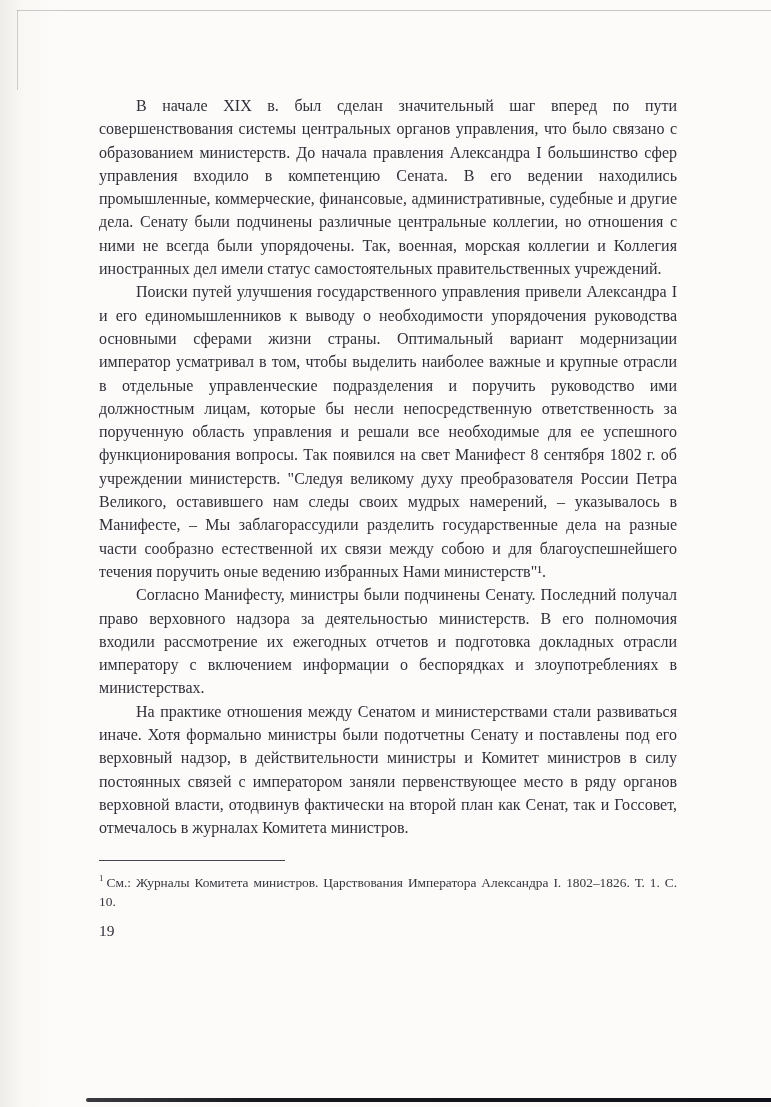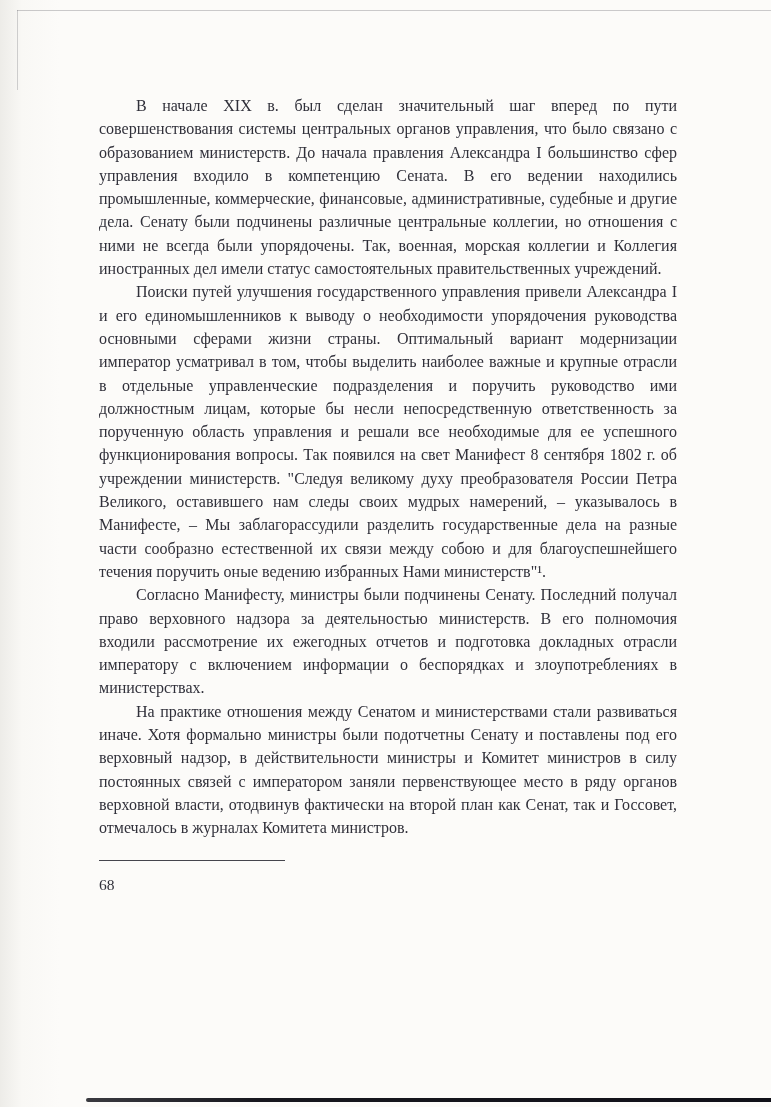--- a/index.html
+++ b/index.html
@@ -91,18 +91,19 @@
   <div class="edge-left"></div>
 
   <main class="text-block">
     <p class="para">В начале XIX в. был сделан значительный шаг вперед по пути совершенствования системы центральных органов управления, что было связано с образованием министерств. До начала правления Александра I большинство сфер управления входило в компетенцию Сената. В его ведении находились промышленные, коммерческие, финансовые, административные, судебные и другие дела. Сенату были подчинены различные центральные коллегии, но отношения с ними не всегда были упорядочены. Так, военная, морская коллегии и Коллегия иностранных дел имели статус самостоятельных правительственных учреждений.</p>
     <p class="para">Поиски путей улучшения государственного управления привели Александра I и его единомышленников к выводу о необходимости упорядочения руководства основными сферами жизни страны. Оптимальный вариант модернизации император усматривал в том, чтобы выделить наиболее важные и крупные отрасли в отдельные управленческие подразделения и поручить руководство ими должностным лицам, которые бы несли непосредственную ответственность за порученную область управления и решали все необходимые для ее успешного функционирования вопросы. Так появился на свет Манифест 8 сентября 1802 г. об учреждении министерств. "Следуя великому духу преобразователя России Петра Великого, оставившего нам следы своих мудрых намерений, – указывалось в Манифесте, – Мы заблагорассудили разделить государственные дела на разные части сообразно естественной их связи между собою и для благоуспешнейшего течения поручить оные ведению избранных Нами министерств"¹.</p>
     <p class="para">Согласно Манифесту, министры были подчинены Сенату. Последний получал право верховного надзора за деятельностью министерств. В его полномочия входили рассмотрение их ежегодных отчетов и подготовка докладных отрасли императору с включением информации о беспорядках и злоупотреблениях в министерствах.</p>
     <p class="para">На практике отношения между Сенатом и министерствами стали развиваться иначе. Хотя формально министры были подотчетны Сенату и поставлены под его верховный надзор, в действительности министры и Комитет министров в силу постоянных связей с императором заняли первенствующее место в ряду органов верховной власти, отодвинув фактически на второй план как Сенат, так и Госсовет, отмечалось в журналах Комитета министров.</p>
 
     <div class="footnote-sep"></div>
 
+    <p class="footnote"><sup>1</sup><span>См.: Журналы Комитета министров. Царствования Императора Александра I. 1802–1826. Т. 1. С. 10.</span></p>
 
-    <div class="page-number">68</div>
+    <div class="page-number">19</div>
   </main>
 
   <div class="edge-bottom"></div>
 </div>
 
 </body></html>

